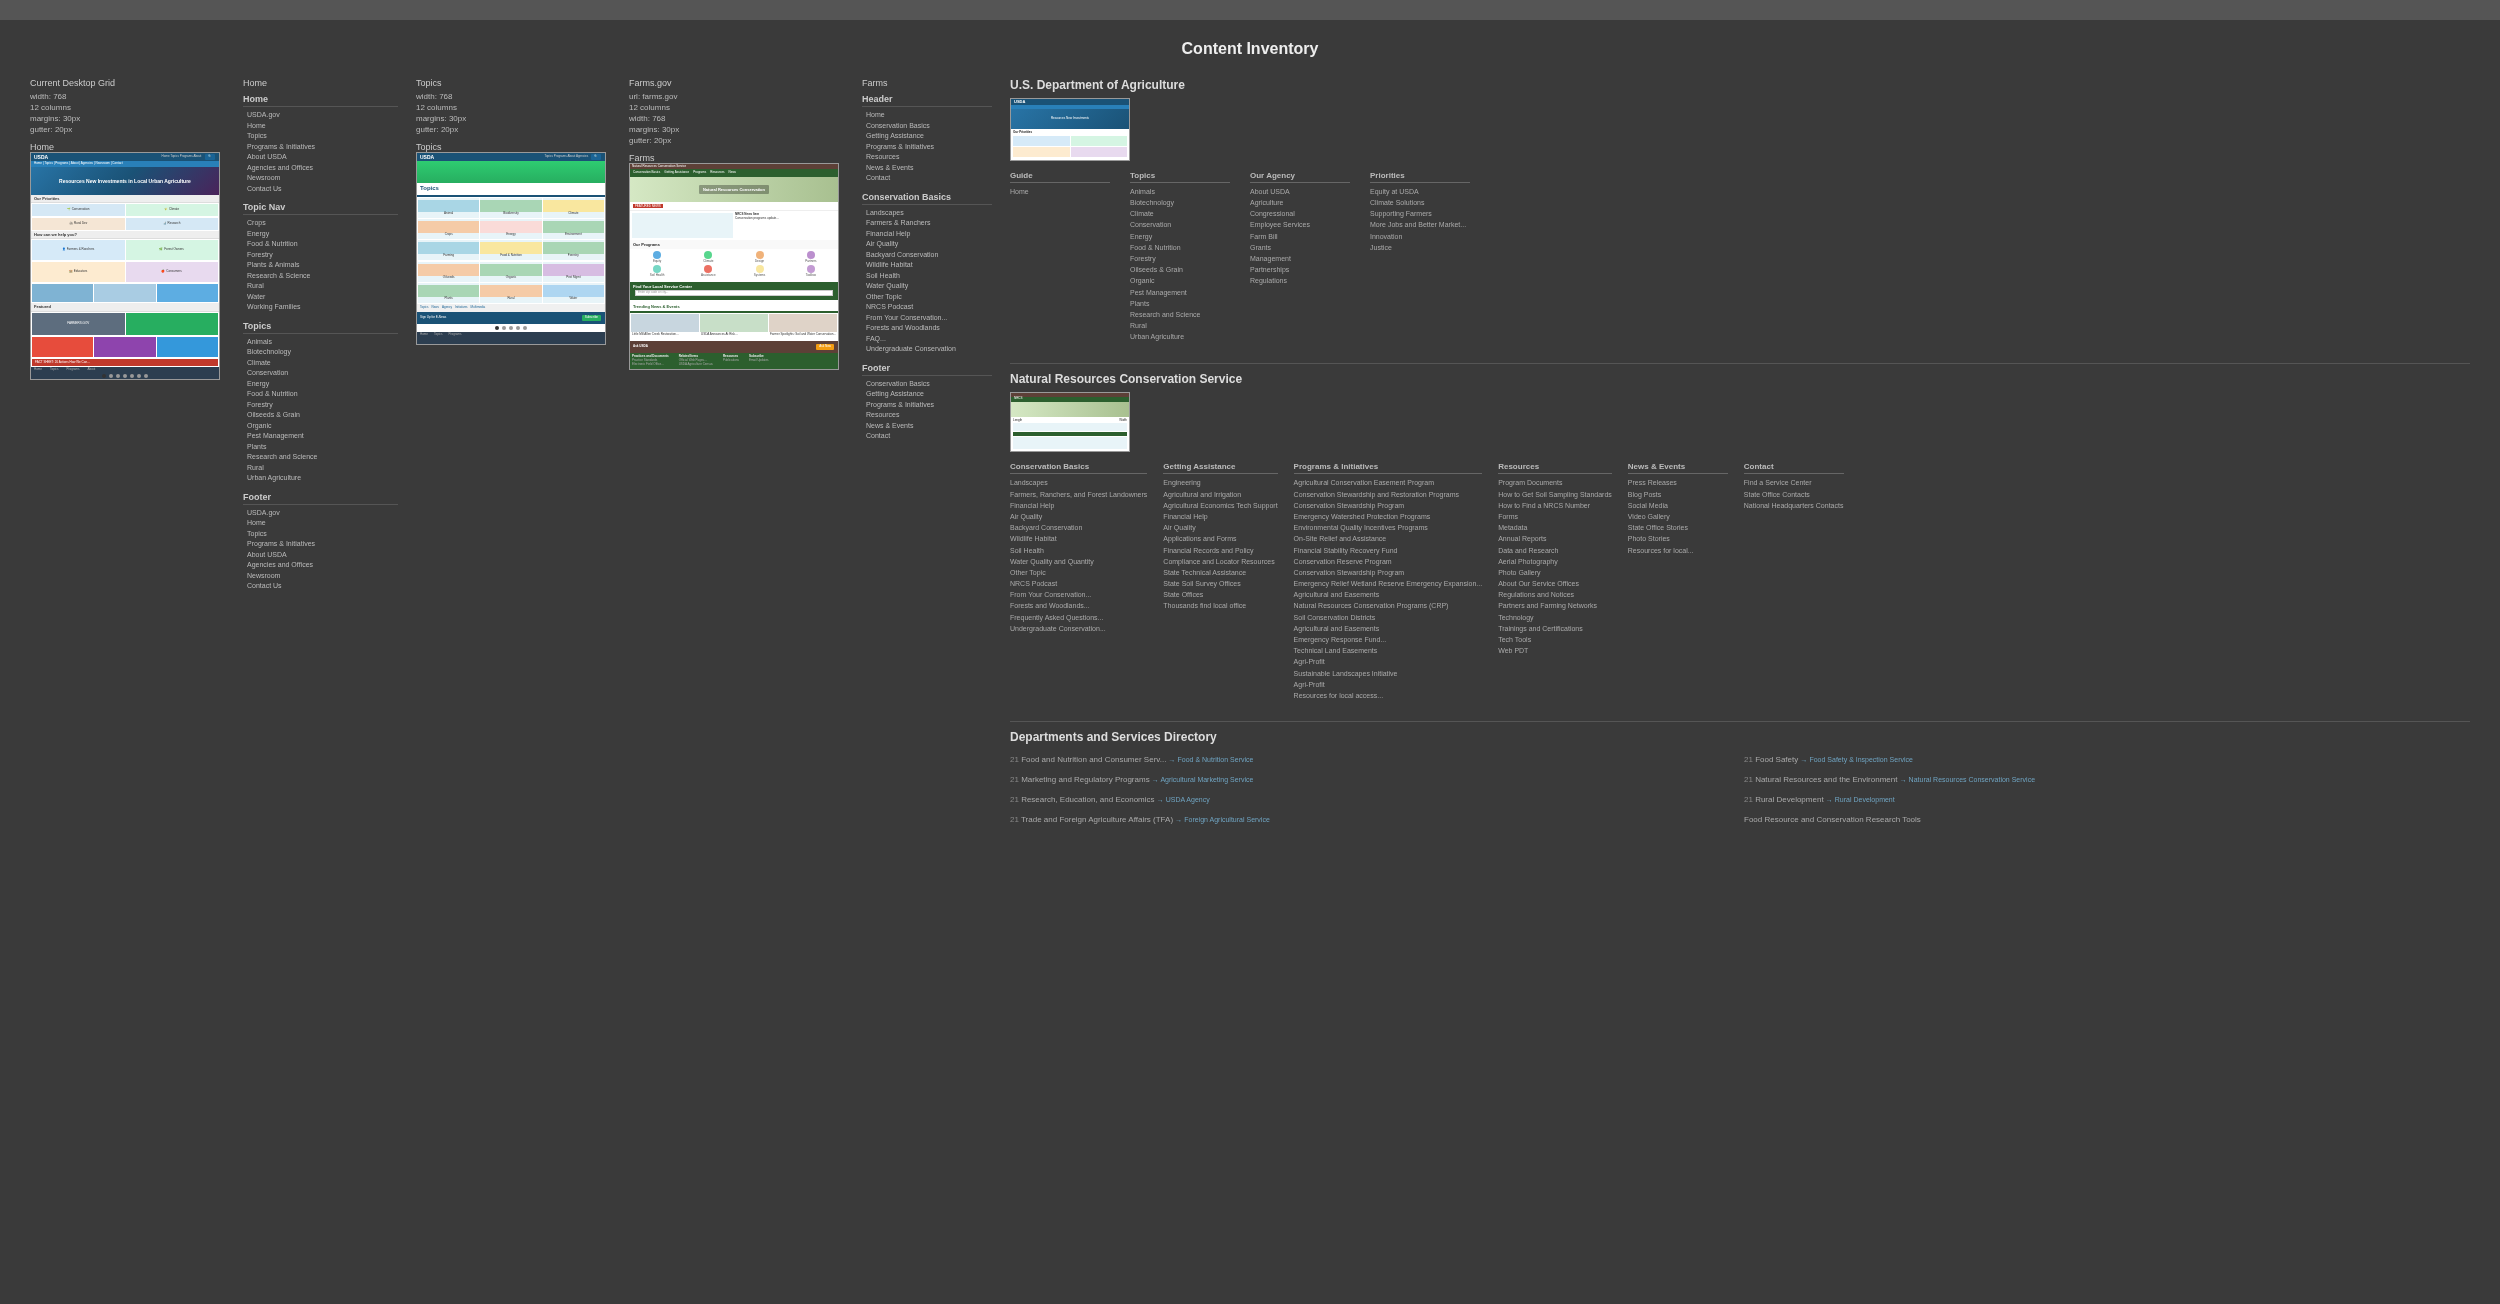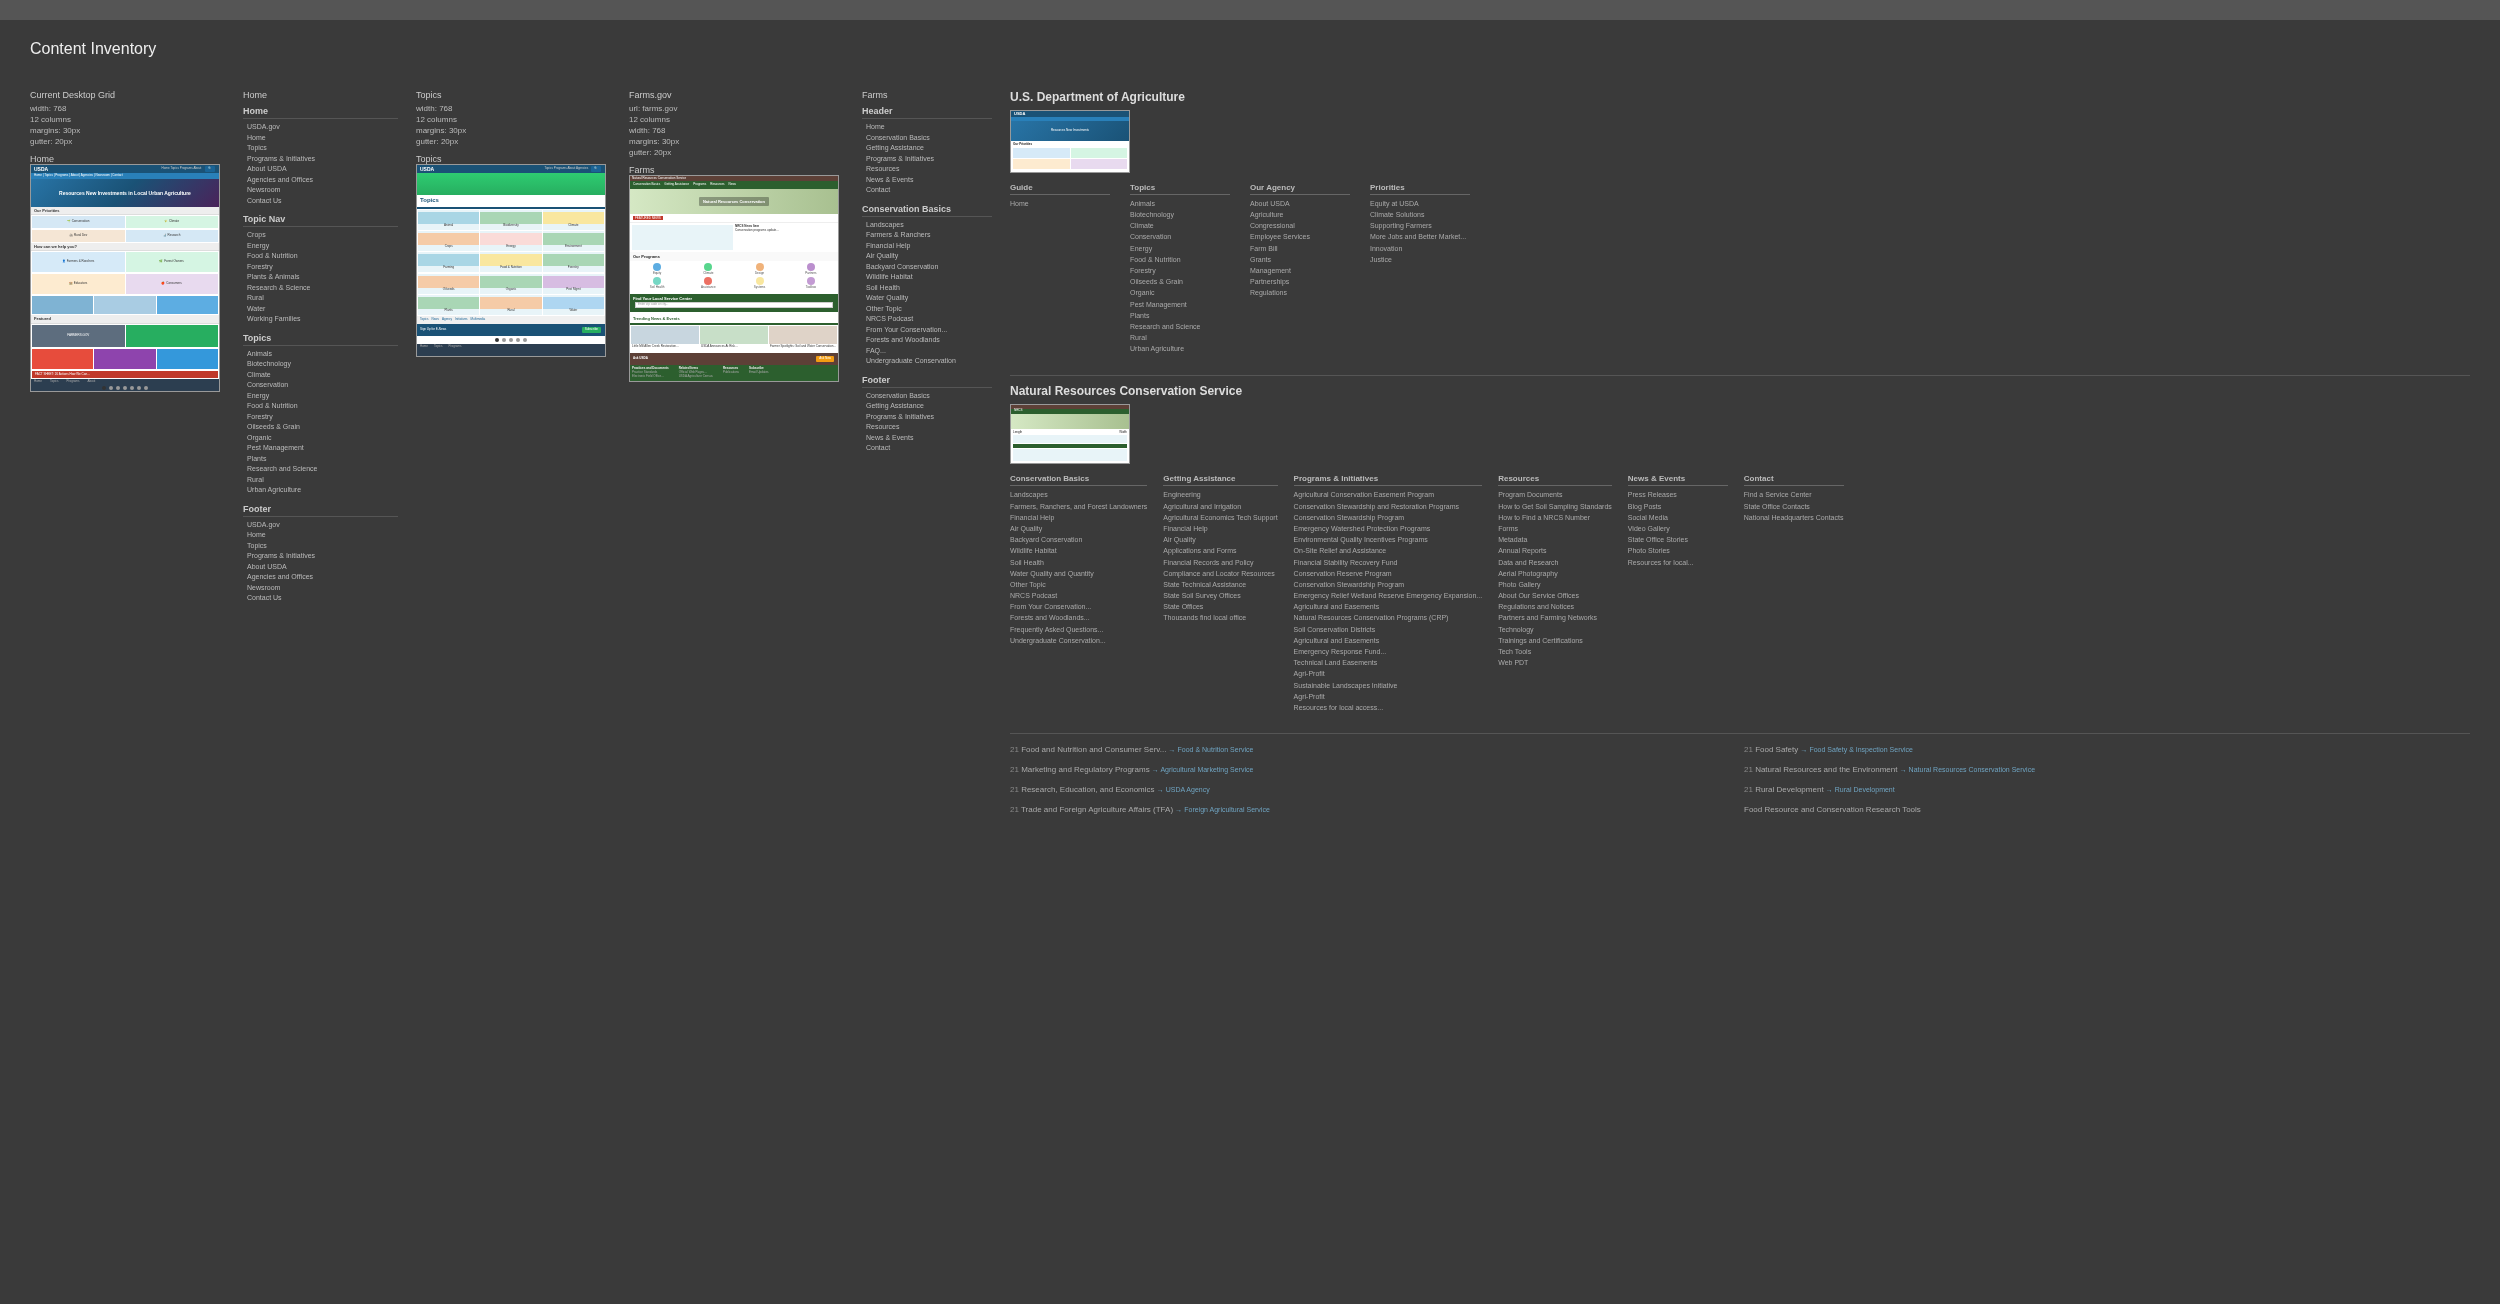--- a/index.html
+++ b/index.html
@@ -23,22 +23,23 @@
       color: #ccc;
       font-size: 10px;
     }
     #main-canvas {
       position: relative;
       padding: 20px 30px;
     }
     h1.page-title {
       color: #eee;
       font-size: 16px;
-      font-weight: normal;
-      margin-bottom: 32px;
+      font-weight: bold;
+      margin-bottom: 20px;
+      text-align: center;
     }
     .section-label {
       color: #ccc;
       font-size: 9px;
       margin-bottom: 4px;
     }
     .meta-line {
       font-size: 8px;
       color: #bbb;
       margin-bottom: 2px;
@@ -1019,20 +1020,21 @@
             <div class="nav-col-item">Find a Service Center</div>
             <div class="nav-col-item">State Office Contacts</div>
             <div class="nav-col-item">National Headquarters Contacts</div>
           </div>
         </div>
       </div>
 
       <hr class="sep">
 
       <div class="nav-section">
+        <div class="nav-section-label">Departments and Services Directory</div>
         <div class="dept-grid">
           <div class="dept-item">
             <span style="color:#888;">21</span> Food and Nutrition and Consumer Serv...
             <span class="nav-col-item" style="color:#6fa3c0;">→ Food &amp; Nutrition Service</span>
           </div>
           <div class="dept-item">
             <span style="color:#888;">21</span> Food Safety
             <span class="nav-col-item" style="color:#6fa3c0;">→ Food Safety &amp; Inspection Service</span>
           </div>
           <div class="dept-item">

